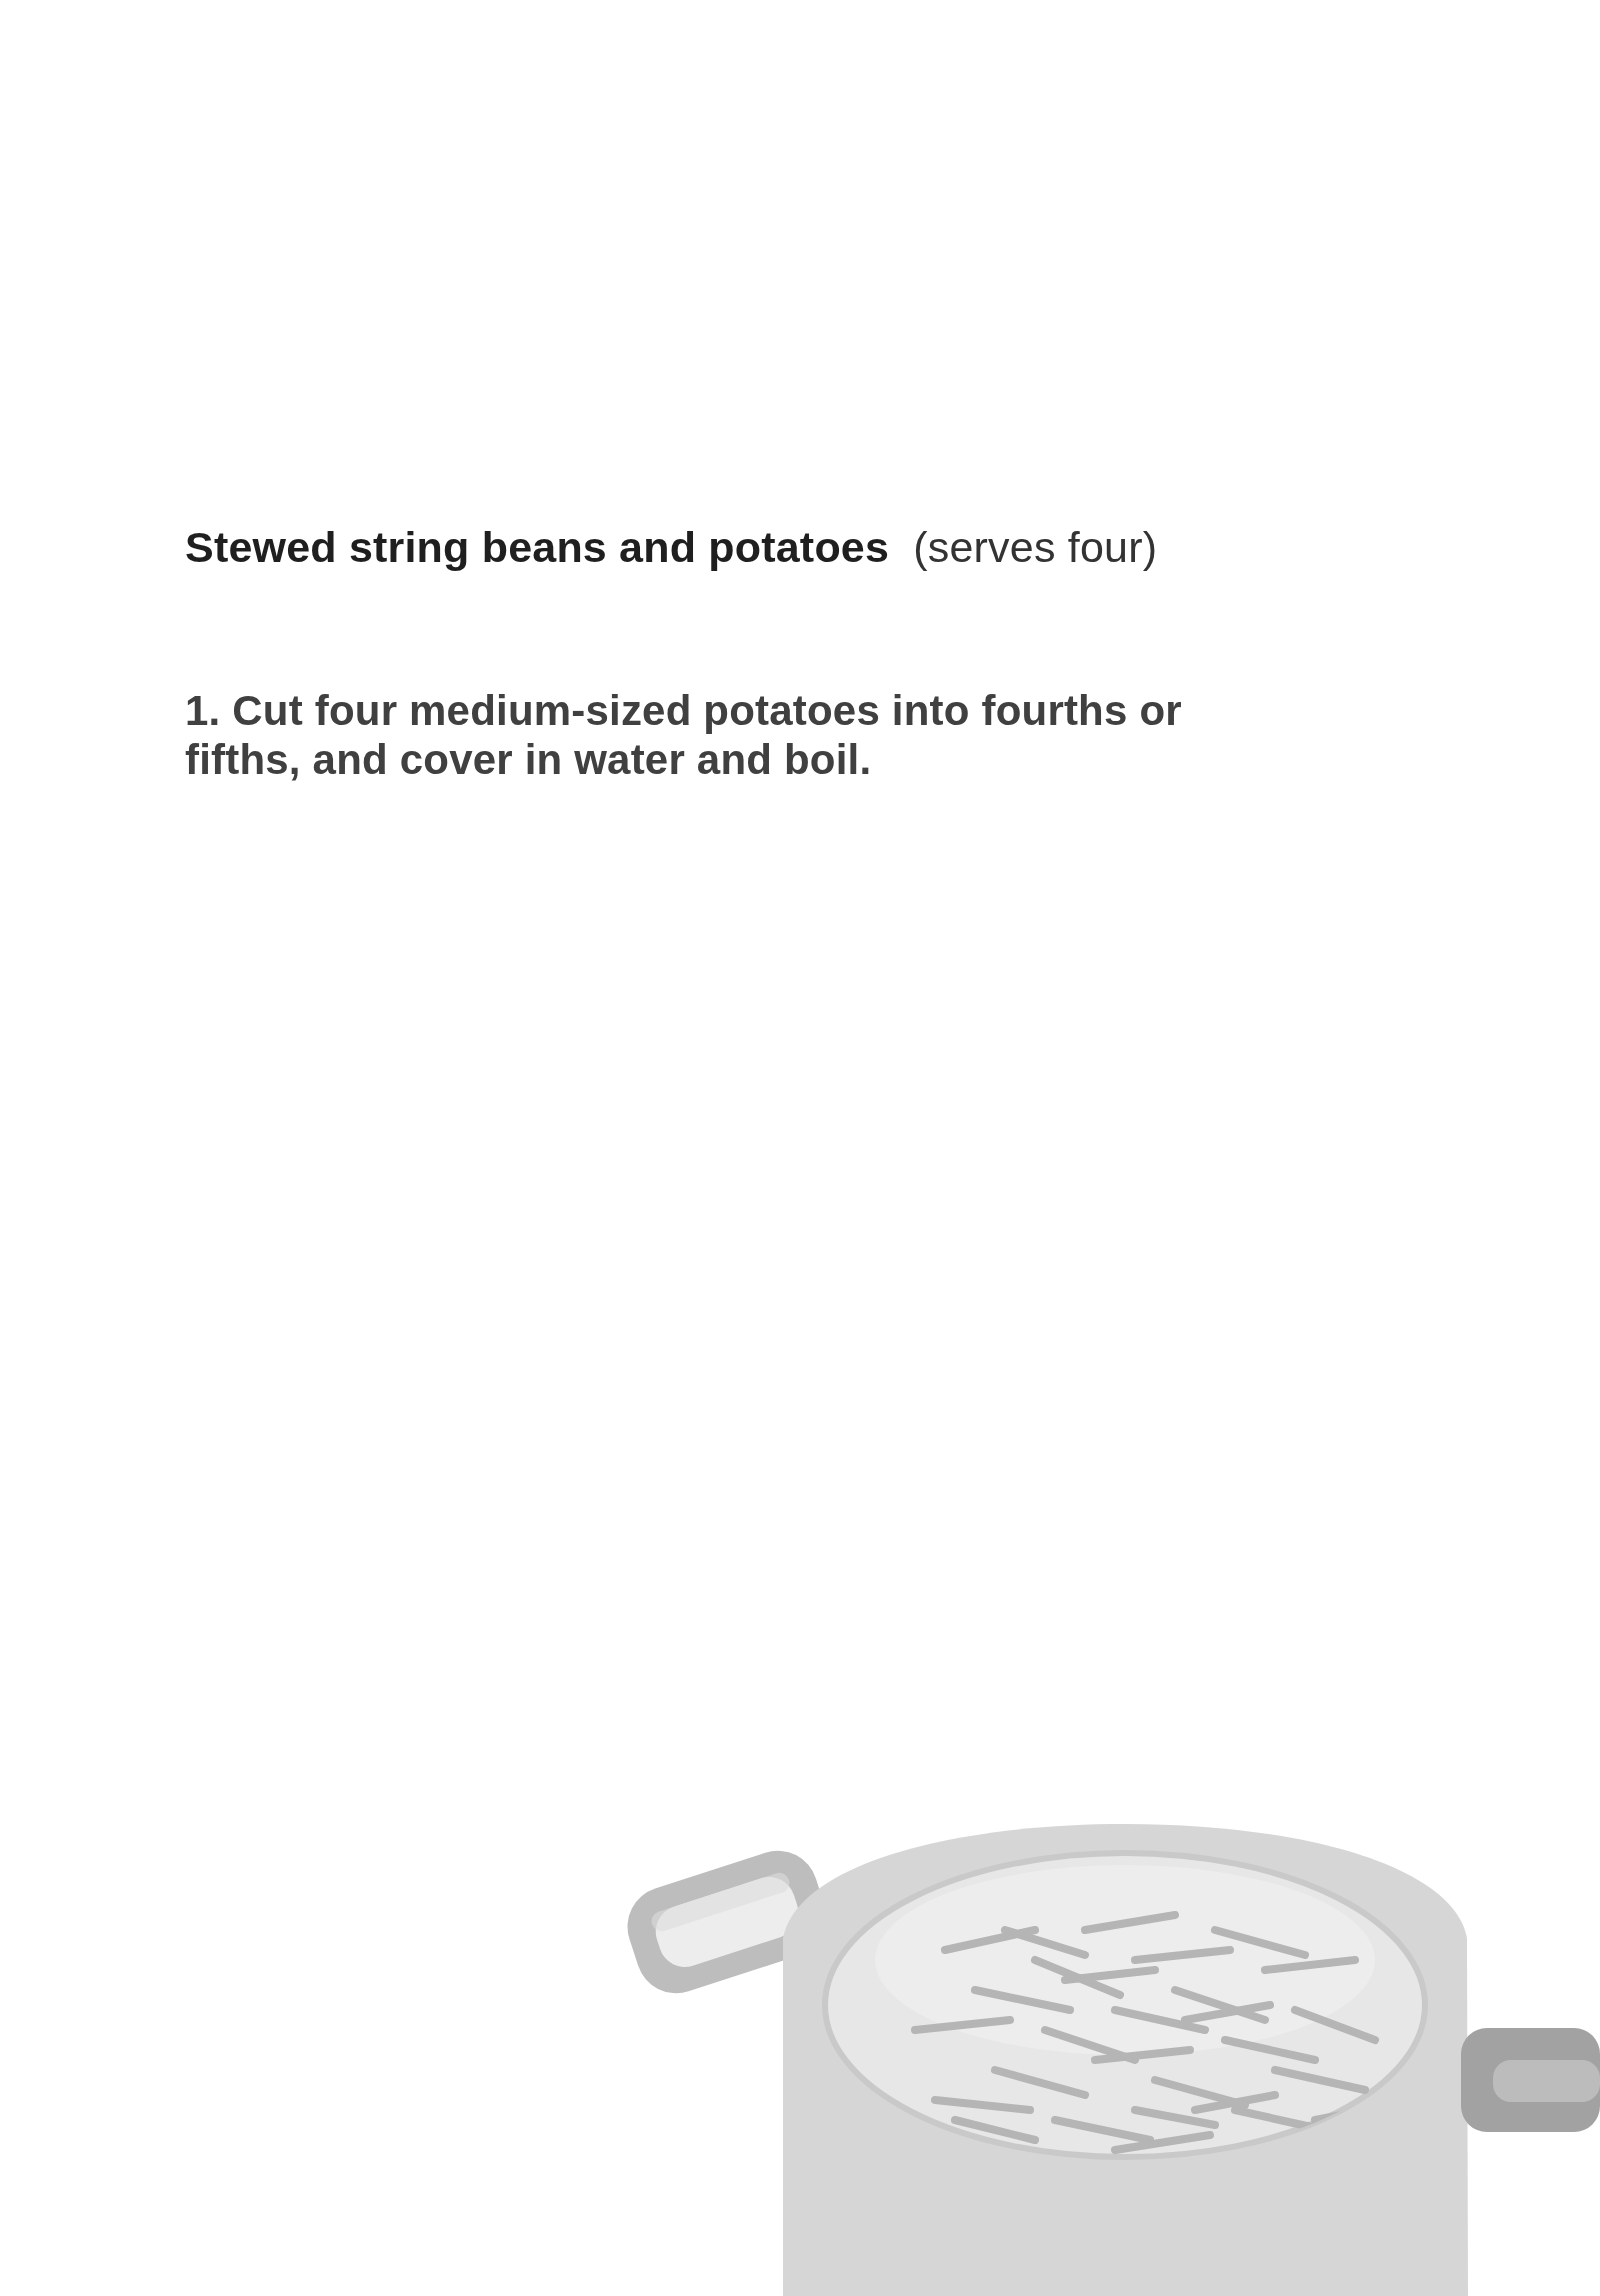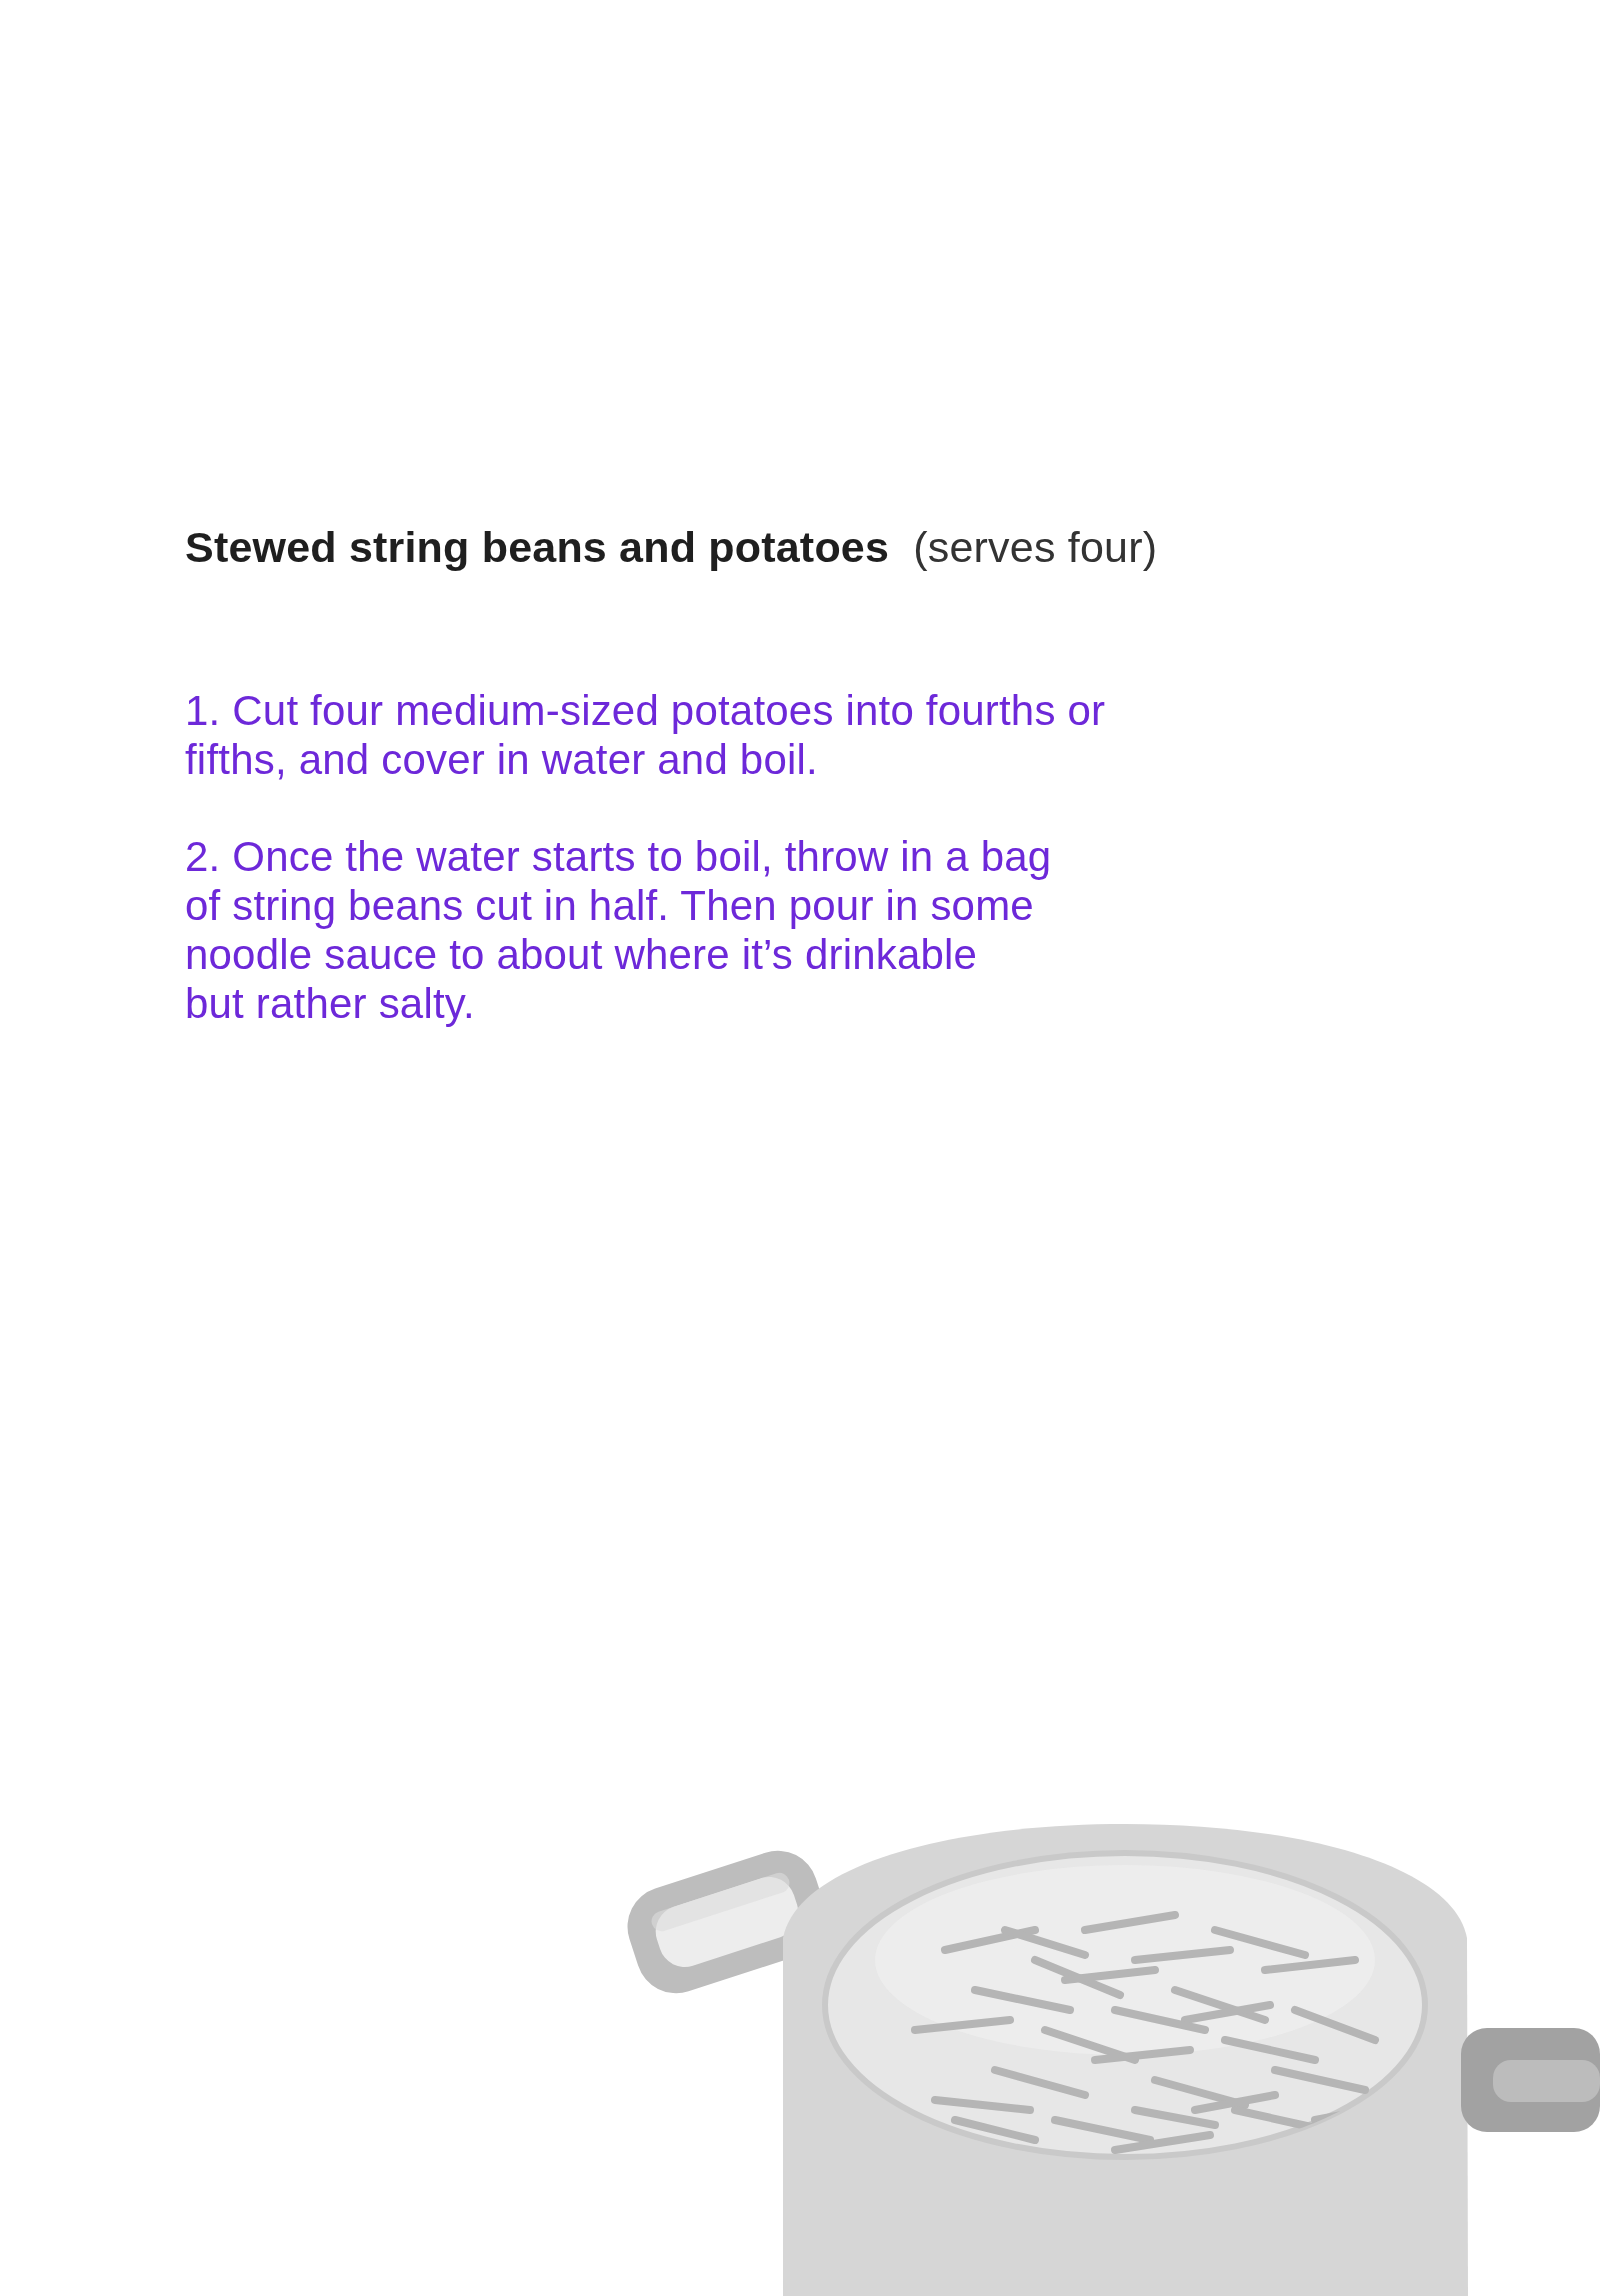--- a/index.html
+++ b/index.html
@@ -38,22 +38,23 @@
   .title .title-note {
     font-weight: 400;
     margin-left: 12px;
     color: #333333;
   }
   .step {
     margin: 0 0 48px 0;
     font-size: 42px;
     line-height: 1.17;
     white-space: pre-line;
-    color: #6d28d9;
+    color: #404040;
     letter-spacing: 0.2px;
+    font-weight: bold;
   }
   .pot-wrap {
     position: absolute;
     right: 0;
     bottom: 0;
     width: 985px;
     height: 486px;
   }
   .pot-wrap svg {
     display: block;
@@ -68,24 +69,20 @@
 
   <div class="content">
     <h1 class="title">
       <span class="title-bold">Stewed string beans and potatoes</span>
       <span class="title-note">(serves four)</span>
     </h1>
 
     <p class="step">1. Cut four medium-sized potatoes into fourths or
 fifths, and cover in water and boil.</p>
 
-    <p class="step">2. Once the water starts to boil, throw in a bag
-of string beans cut in half. Then pour in some
-noodle sauce to about where it’s drinkable
-but rather salty.</p>
 
   </div>
 
   <div class="pot-wrap">
     <svg viewBox="0 0 985 486" xmlns="http://www.w3.org/2000/svg" aria-hidden="true">
       <defs>
         <clipPath id="interior-clip">
           <ellipse cx="510" cy="195" rx="300" ry="152"></ellipse>
         </clipPath>
       </defs>

